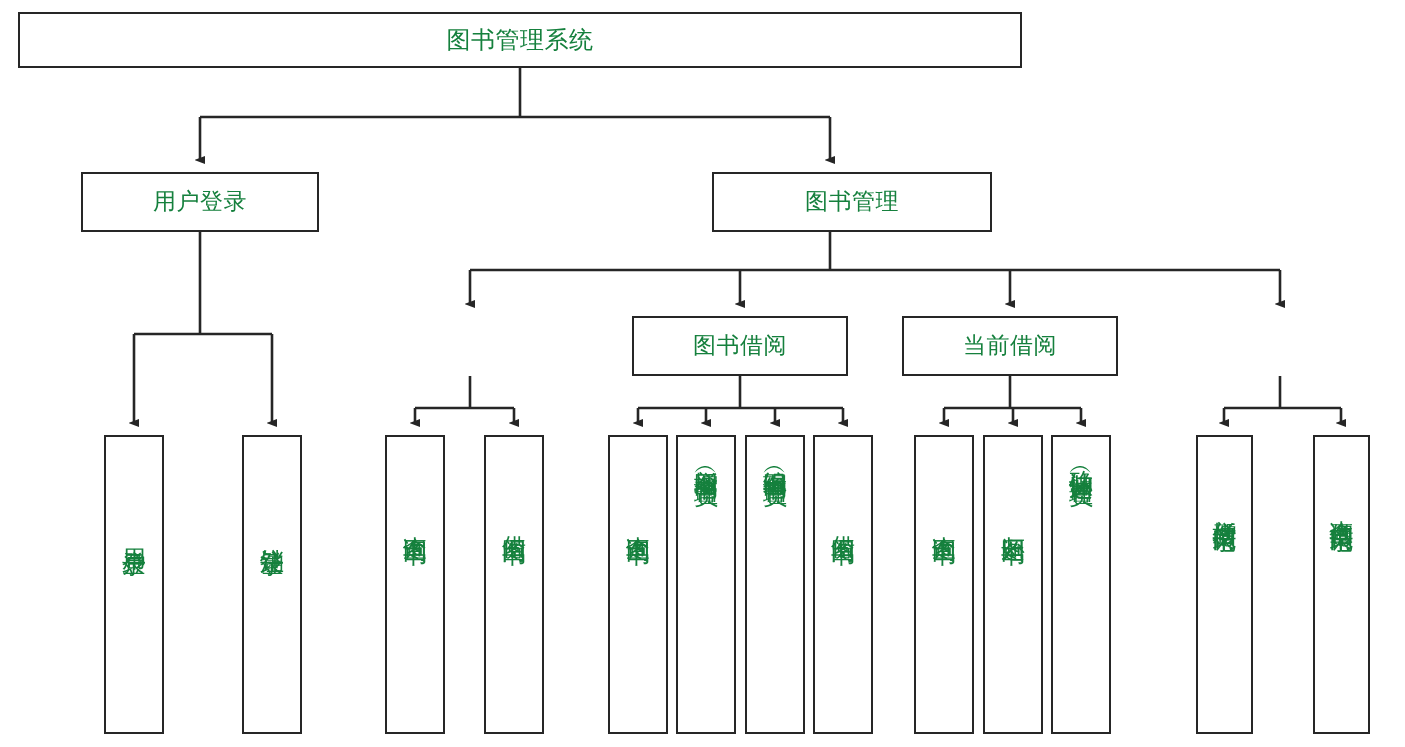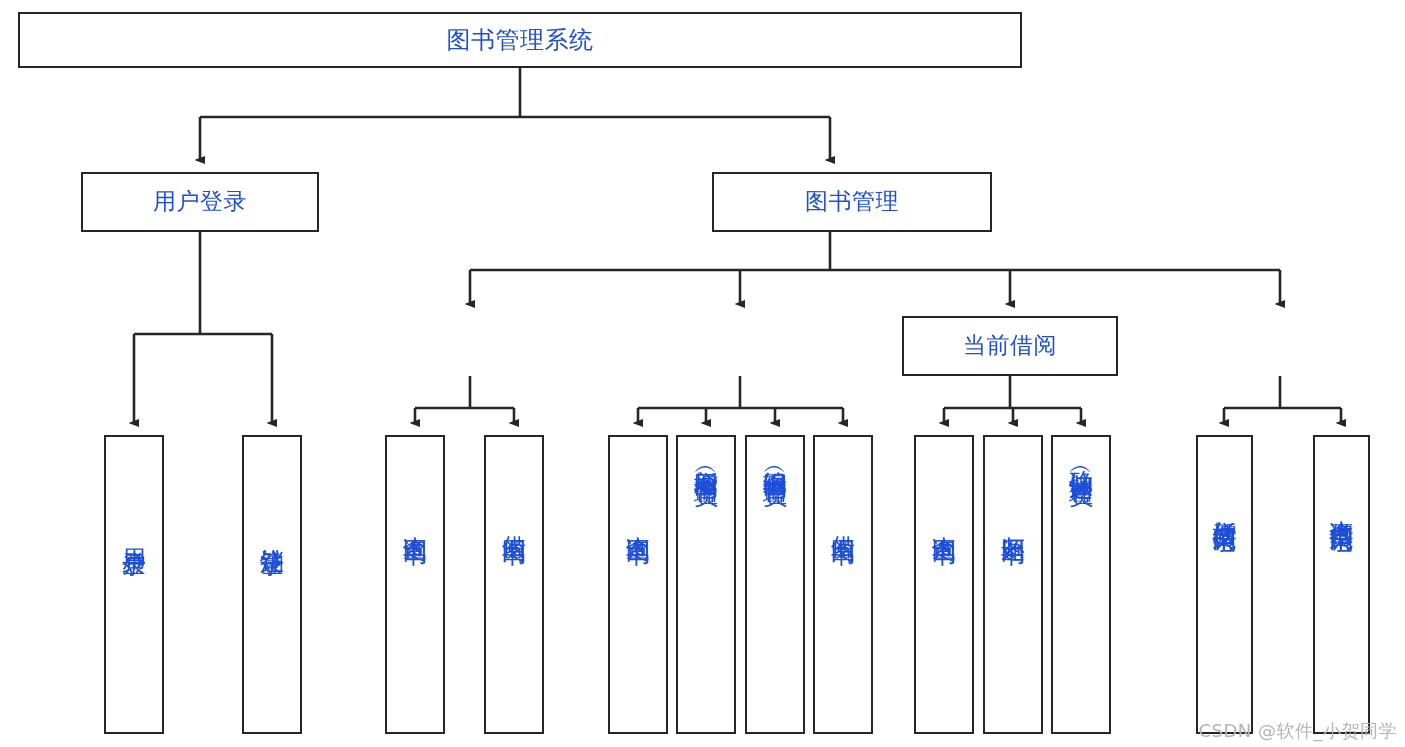--- a/index.html
+++ b/index.html
@@ -23,21 +23,21 @@
     left: 0;
     top: 0;
     width: 1405px;
     height: 747px;
   }
   .node {
     position: absolute;
     box-sizing: border-box;
     border: 2px solid #262626;
     background: #ffffff;
-    color: #1d4ed8;
+    color: #15803d;
     display: flex;
     align-items: center;
     justify-content: center;
     text-align: right;
     line-height: 1.18;
     z-index: 2;
   }
   .node-label {
     display: block;
     white-space: pre-line;
@@ -156,20 +156,23 @@
     <span class="node-label">图书管理系统</span>
   </div>
 
   <div class="node horizontal" style="left:81px; top:172px; width:238px; height:60px;">
     <span class="node-label">用户登录</span>
   </div>
   <div class="node horizontal" style="left:712px; top:172px; width:280px; height:60px;">
     <span class="node-label">图书管理</span>
   </div>
 
+  <div class="node horizontal" style="left:632px; top:316px; width:216px; height:60px;">
+    <span class="node-label">图书借阅</span>
+  </div>
   <div class="node horizontal" style="left:902px; top:316px; width:216px; height:60px;">
     <span class="node-label">当前借阅</span>
   </div>
 
   <div class="node vertical mid" style="left:104px; top:435px; width:60px; height:299px;">
     <span class="node-label">用户登录</span>
   </div>
   <div class="node vertical mid" style="left:242px; top:435px; width:60px; height:299px;">
     <span class="node-label">注销登录</span>
   </div>
@@ -204,14 +207,13 @@
     <span class="node-label">确认归还（管理员）</span>
   </div>
 
   <div class="node vertical mid2" style="left:1196px; top:435px; width:57px; height:299px;">
     <span class="node-label">新增借阅记录</span>
   </div>
   <div class="node vertical mid2" style="left:1313px; top:435px; width:57px; height:299px;">
     <span class="node-label">查询借阅记录</span>
   </div>
 
-  <div class="watermark">CSDN @软件_小贺同学</div>
 </div>
 
 </body></html>

